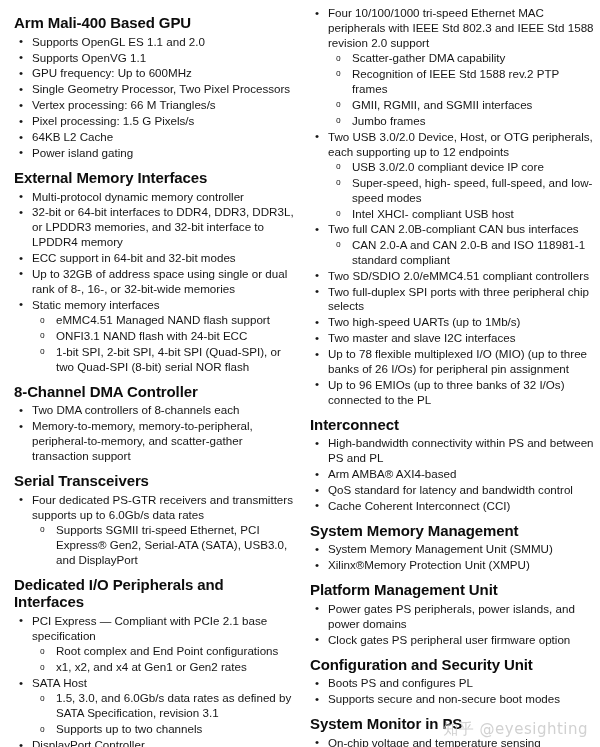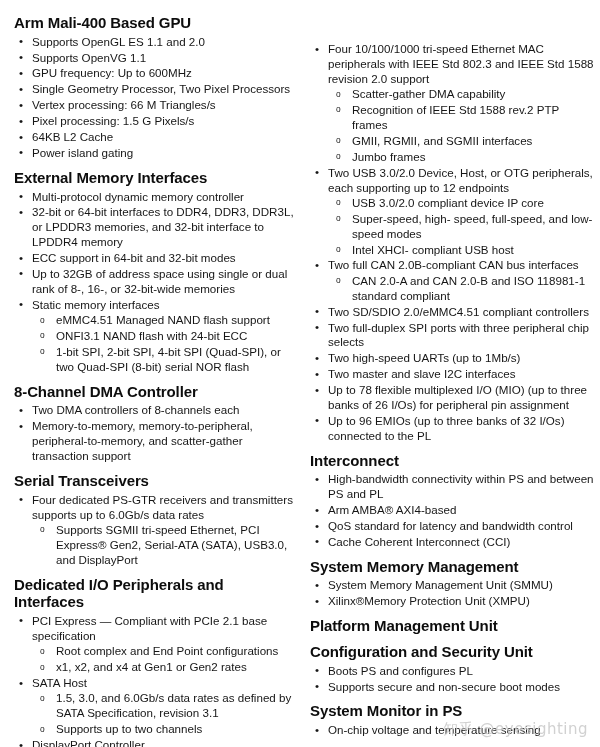--- a/index.html
+++ b/index.html
@@ -26,21 +26,20 @@
   }
   .col {
     box-sizing: border-box;
     width: 300px;
     padding-left: 14px;
     padding-right: 6px;
   }
   .col.right {
     padding-left: 10px;
     padding-right: 4px;
-    margin-top: 36px;
   }
   h2.section-heading {
     font-size: 15px;
     font-weight: bold;
     line-height: 1.18;
     margin: 8px 0 3px 0;
     letter-spacing: -0.1px;
     color: #0d0d0d;
   }
   .col.right h2.section-heading:first-child {
@@ -262,20 +261,28 @@
       <h2 class="section-heading">System Memory Management</h2>
       <ul class="bullets">
         <li class="bullet">
           <span class="btext">System Memory Management Unit (SMMU)</span>
         </li>
         <li class="bullet">
           <span class="btext">Xilinx®Memory Protection Unit (XMPU)</span>
         </li>
       </ul>
       <h2 class="section-heading">Platform Management Unit</h2>
+      <ul class="bullets">
+        <li class="bullet">
+          <span class="btext">Power gates PS peripherals, power islands, and power domains</span>
+        </li>
+        <li class="bullet">
+          <span class="btext">Clock gates PS peripheral user firmware option</span>
+        </li>
+      </ul>
       <h2 class="section-heading">Configuration and Security Unit</h2>
       <ul class="bullets">
         <li class="bullet">
           <span class="btext">Boots PS and configures PL</span>
         </li>
         <li class="bullet">
           <span class="btext">Supports secure and non-secure boot modes</span>
         </li>
       </ul>
       <h2 class="section-heading">System Monitor in PS</h2>

